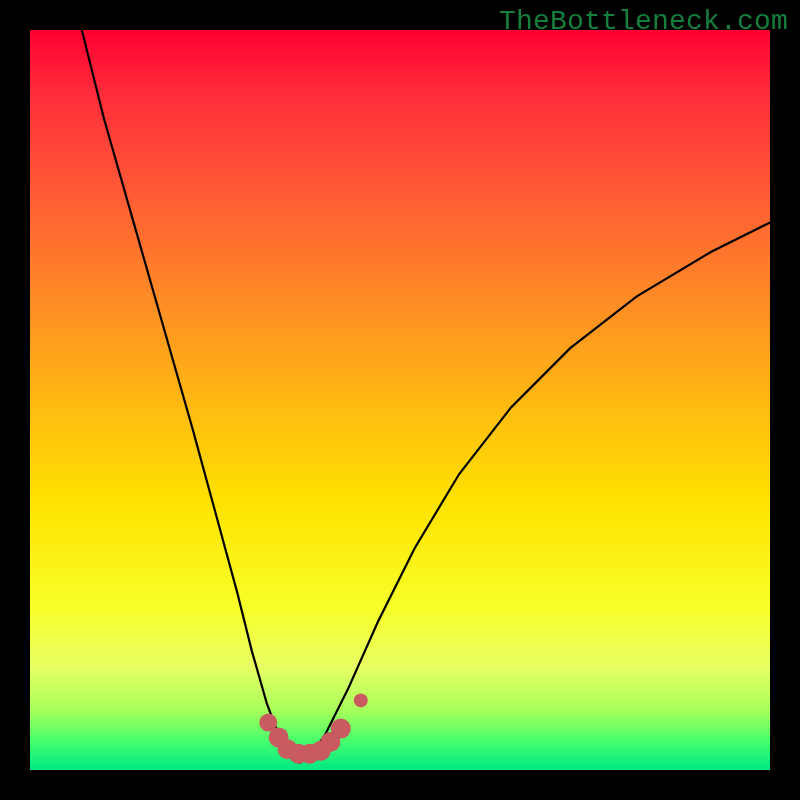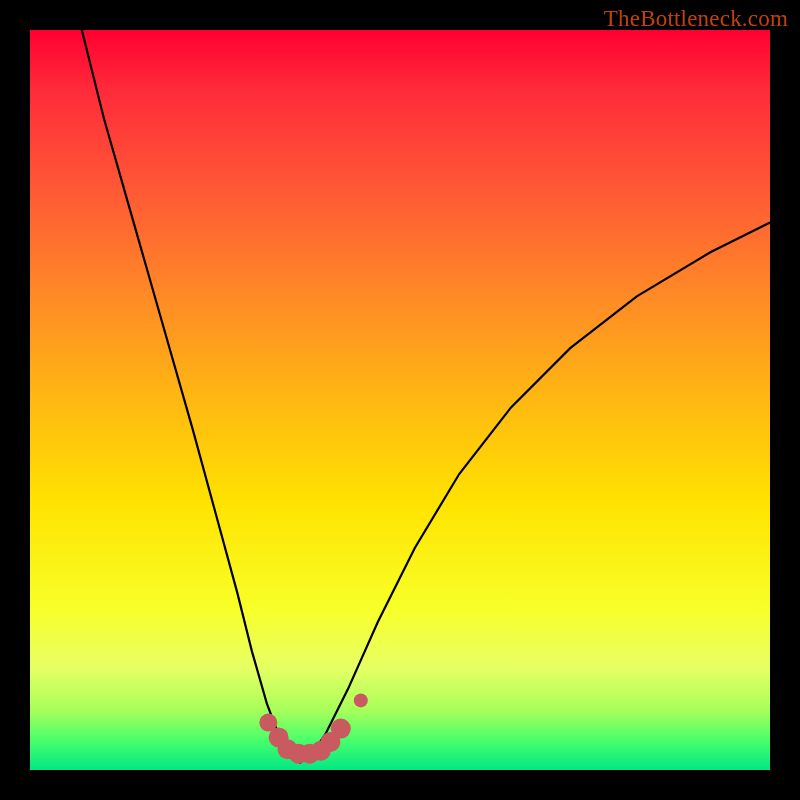--- a/index.html
+++ b/index.html
@@ -38,25 +38,25 @@
       #e8ff63 86%,
       #a6ff5a 92%,
       #48ff6b 96%,
       #00e885 100%
     );
   }
   .watermark {
     position: absolute;
     top: 6px;
     right: 12px;
-    color: #c2410c;
-    font-size: 23px;
+    color: #15803d;
+    font-size: 28px;
     letter-spacing: 0.2px;
     font-weight: 500;
-    font-family: Liberation Serif, serif;
+    font-family: Liberation Mono, monospace;
   }
   svg.curve {
     position: absolute;
     left: 0;
     top: 0;
     width: 740px;
     height: 740px;
     pointer-events: none;
   }
 </style>

